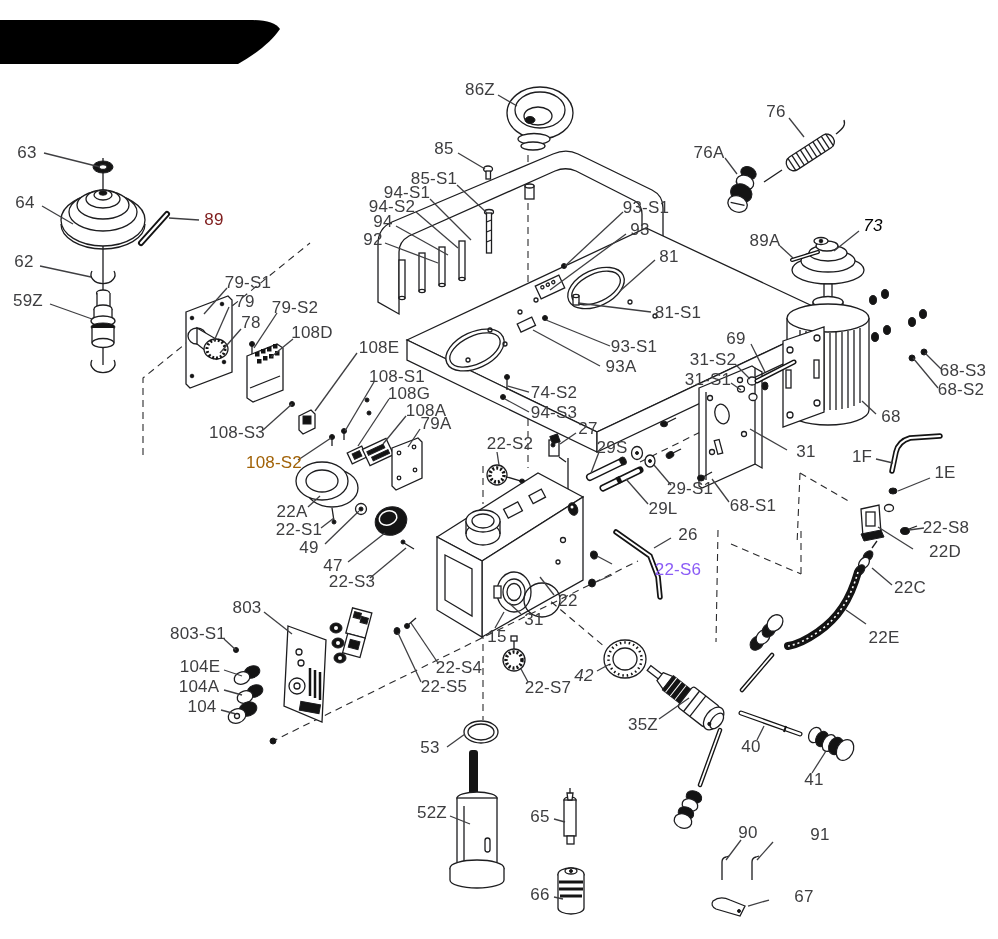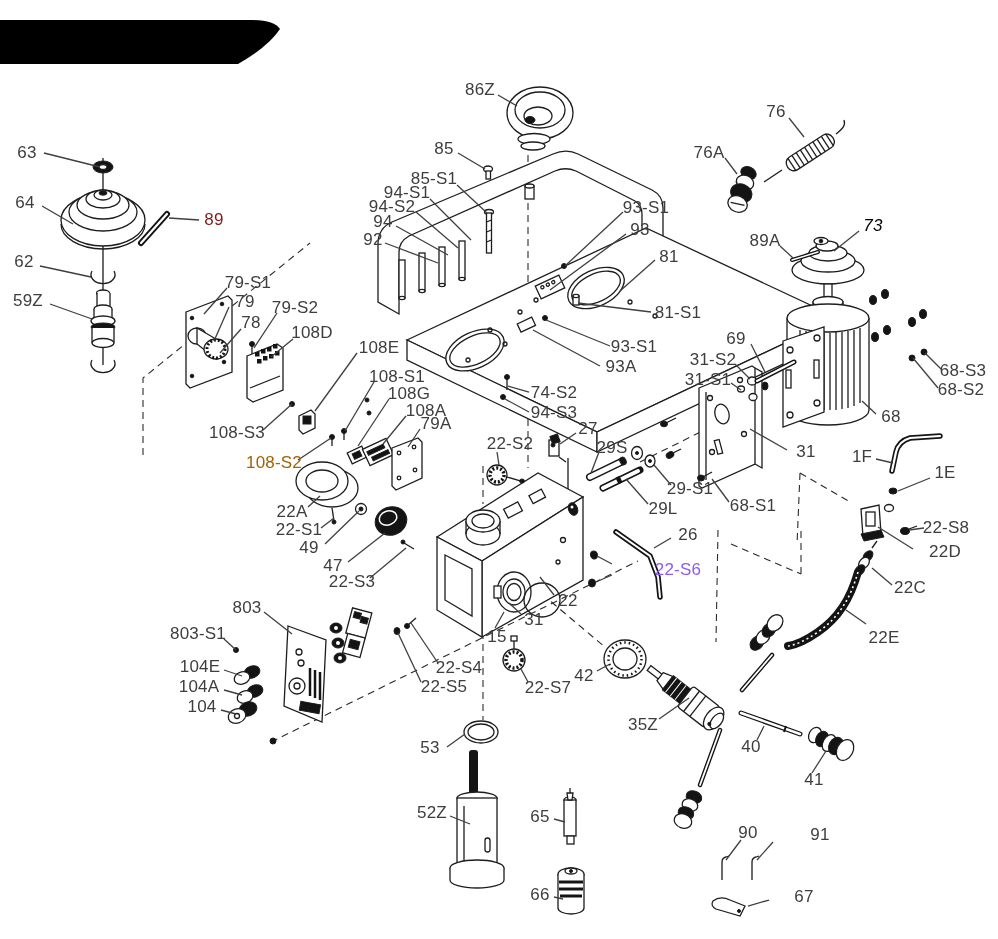--- a/index.html
+++ b/index.html
@@ -625,21 +625,21 @@
       <div class="part-label" style="left: 945px; top: 473px; color: rgb(62, 62, 64);">1E</div>
       <div class="part-label" style="left: 946px; top: 528px; color: rgb(62, 62, 64);">22-S8</div>
       <div class="part-label" style="left: 933px; top: 552px; color: rgb(62, 62, 64); margin-left: 12px;">22D</div>
       <div class="part-label" style="left: 910px; top: 588px; color: rgb(62, 62, 64);">22C</div>
       <div class="part-label" style="left: 884px; top: 628px; color: rgb(62, 62, 64); margin-top: 10px;">22E</div>
       <div class="part-label" style="left: 534px; top: 620px; color: rgb(62, 62, 64);">31</div>
       <div class="part-label" style="left: 497px; top: 637px; color: rgb(62, 62, 64);">15</div>
       <div class="part-label" style="left: 459px; top: 668px; color: rgb(62, 62, 64);">22-S4</div>
       <div class="part-label" style="left: 444px; top: 687px; color: rgb(62, 62, 64);">22-S5</div>
       <div class="part-label" style="left: 548px; top: 688px; color: rgb(62, 62, 64);">22-S7</div>
-      <div class="part-label" style="left: 584px; top: 676px; color: rgb(62, 62, 64);">42</div>
+      <div class="part-label" style="left: 584px; top: 676px; color: rgb(62, 62, 64); font-style: italic;">42</div>
       <div class="part-label" style="left: 643px; top: 725px; color: rgb(62, 62, 64); text-align: center;">35Z</div>
       <div class="part-label" style="left: 751px; top: 747px; color: rgb(62, 62, 64);">40</div>
       <div class="part-label" style="left: 806px; top: 780px; color: rgb(62, 62, 64); margin-left: 8px;">41</div>
       <div class="part-label" style="left: 430px; top: 748px; color: rgb(62, 62, 64);">53</div>
       <div class="part-label" style="left: 432px; top: 813px; color: rgb(62, 62, 64);">52Z</div>
       <div class="part-label" style="left: 540px; top: 817px; color: rgb(62, 62, 64);">65</div>
       <div class="part-label" style="left: 540px; top: 895px; color: rgb(62, 62, 64);">66</div>
       <div class="part-label" style="left: 748px; top: 833px; color: rgb(62, 62, 64);">90</div>
       <div class="part-label" style="left: 780px; top: 835px; color: rgb(62, 62, 64); margin-left: 40px;">91</div>
       <div class="part-label" style="left: 786px; top: 897px; color: rgb(62, 62, 64); margin-left: 18px;">67</div>

